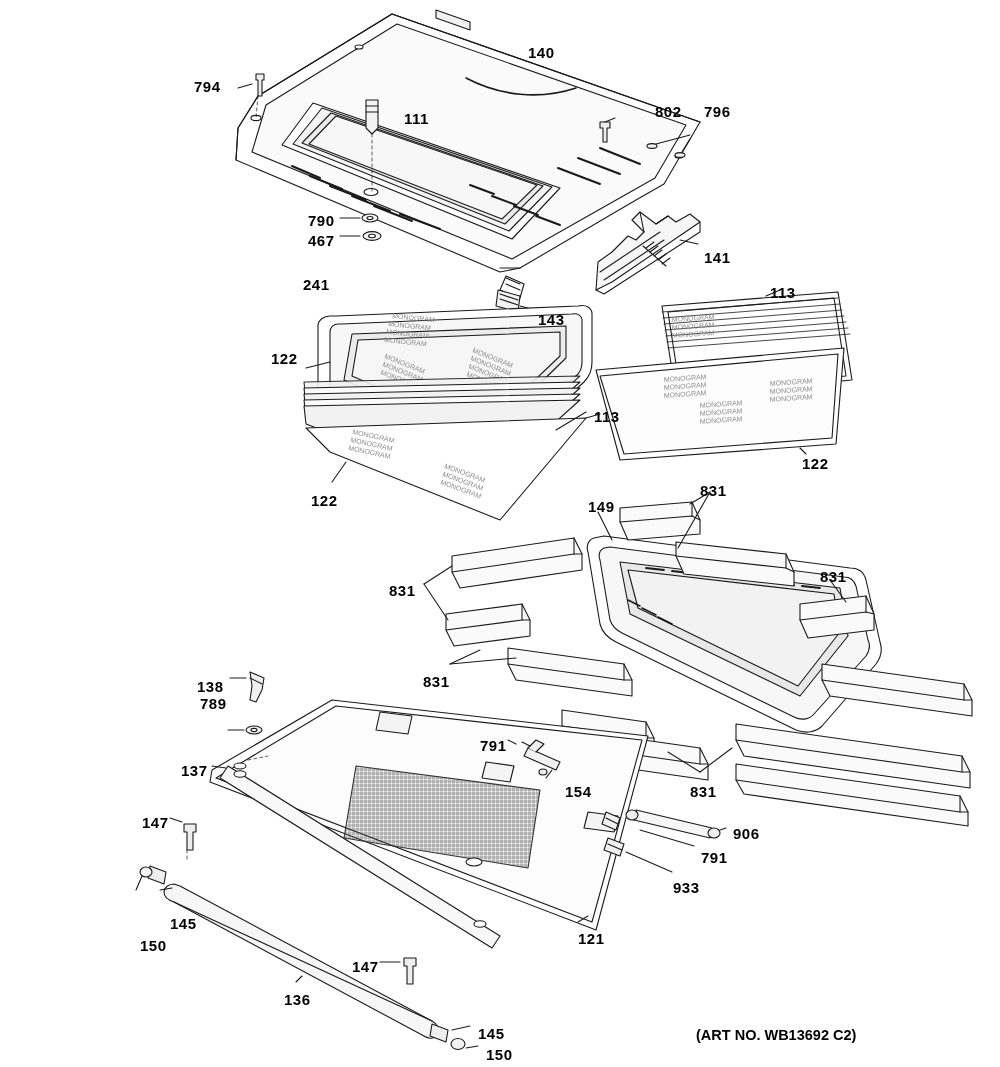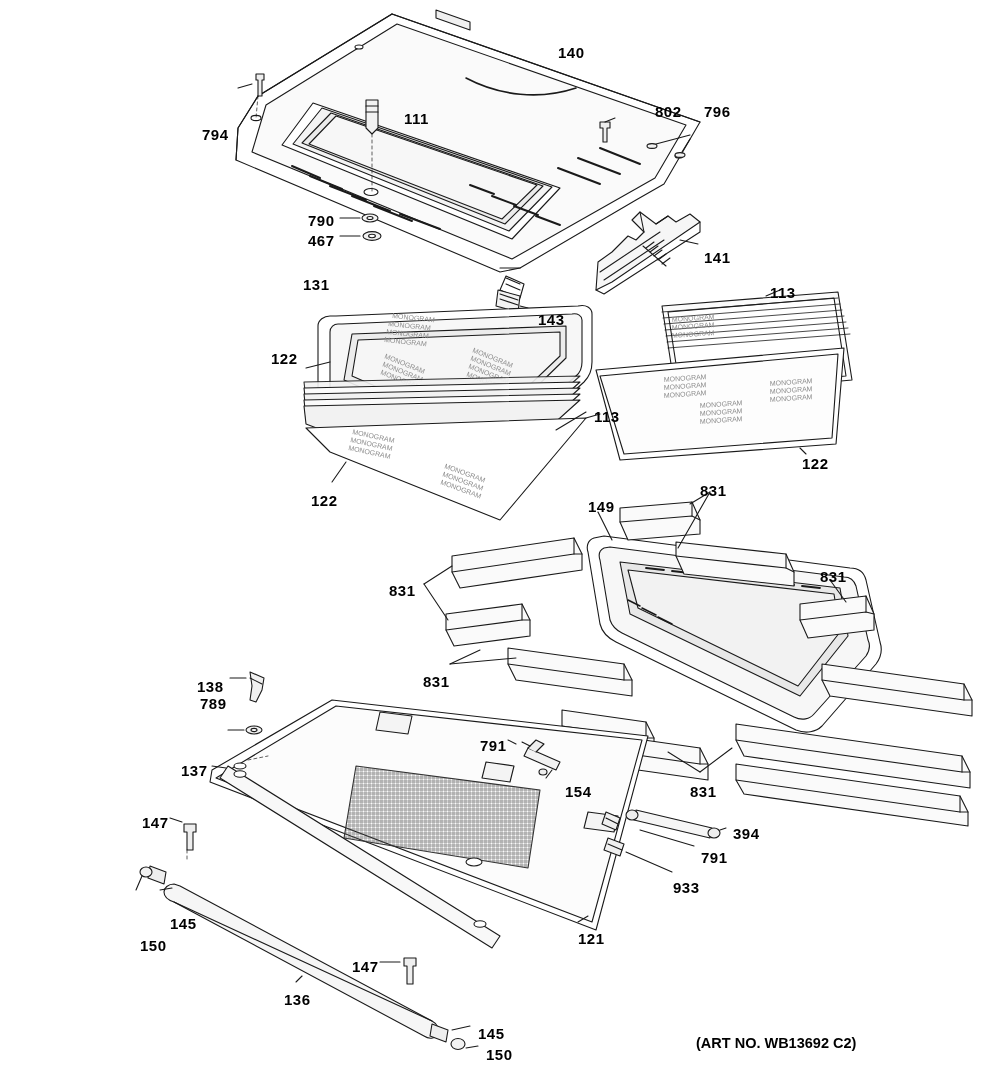--- a/index.html
+++ b/index.html
@@ -392,53 +392,53 @@
         <path d="M694 846 L640 830"></path>
 
         <path d="M608 838 L624 844 L620 856 L604 850 Z" fill="#f0f0f0"></path>
         <path d="M608 844 L622 850"></path>
         <path d="M672 872 L626 852"></path>
       </g>
 
     </g>
   </svg>
 
-  <div class="callout" style="left:202px; top:78px;margin-top:48px;">794</div>
-  <div class="callout" style="left:558px; top:44px;">140</div>
+  <div class="callout" style="left:194px; top:78px;">794</div>
+  <div class="callout" style="left:528px; top:44px;">140</div>
   <div class="callout" style="left:404px; top:110px;">111</div>
   <div class="callout" style="left:624px; top:103px;margin-left:31px;">802</div>
   <div class="callout" style="left:704px; top:103px;">796</div>
   <div class="callout" style="left:308px; top:212px;">790</div>
   <div class="callout" style="left:308px; top:232px;">467</div>
   <div class="callout" style="left:704px; top:249px;">141</div>
-  <div class="callout" style="left:303px; top:276px;">131</div>
+  <div class="callout" style="left:303px; top:276px;">241</div>
   <div class="callout" style="left:538px; top:311px;">143</div>
   <div class="callout" style="left:770px; top:284px;">113</div>
   <div class="callout" style="left:271px; top:350px;">122</div>
   <div class="callout" style="left:594px; top:408px;">113</div>
   <div class="callout" style="left:802px; top:455px;">122</div>
   <div class="callout" style="left:311px; top:492px;">122</div>
   <div class="callout" style="left:588px; top:498px;">149</div>
   <div class="callout" style="left:700px; top:482px;">831</div>
   <div class="callout" style="left:820px; top:568px;">831</div>
   <div class="callout" style="left:389px; top:582px;">831</div>
   <div class="callout" style="left:423px; top:673px;">831</div>
   <div class="callout" style="left:197px; top:678px;">138</div>
   <div class="callout" style="left:200px; top:695px;">789</div>
   <div class="callout" style="left:181px; top:762px;">137</div>
   <div class="callout" style="left:480px; top:737px;">791</div>
   <div class="callout" style="left:565px; top:783px;">154</div>
   <div class="callout" style="left:690px; top:783px;">831</div>
   <div class="callout" style="left:142px; top:814px;">147</div>
-  <div class="callout" style="left:733px; top:825px;">394</div>
+  <div class="callout" style="left:733px; top:825px;">906</div>
   <div class="callout" style="left:701px; top:849px;">791</div>
   <div class="callout" style="left:673px; top:879px;">933</div>
   <div class="callout" style="left:170px; top:915px;">145</div>
   <div class="callout" style="left:140px; top:937px;">150</div>
   <div class="callout" style="left:578px; top:930px;">121</div>
   <div class="callout" style="left:352px; top:958px;">147</div>
   <div class="callout" style="left:284px; top:991px;">136</div>
   <div class="callout" style="left:478px; top:1025px;">145</div>
   <div class="callout" style="left:486px; top:1046px;">150</div>
 
-  <div class="artno" style="left:696px; top:1027px;margin-top:8px;">(ART NO. WB13692 C2)</div>
+  <div class="artno" style="left:696px; top:1027px;">(ART NO. WB13692 C2)</div>
 
 </div>
 
 </body></html>

